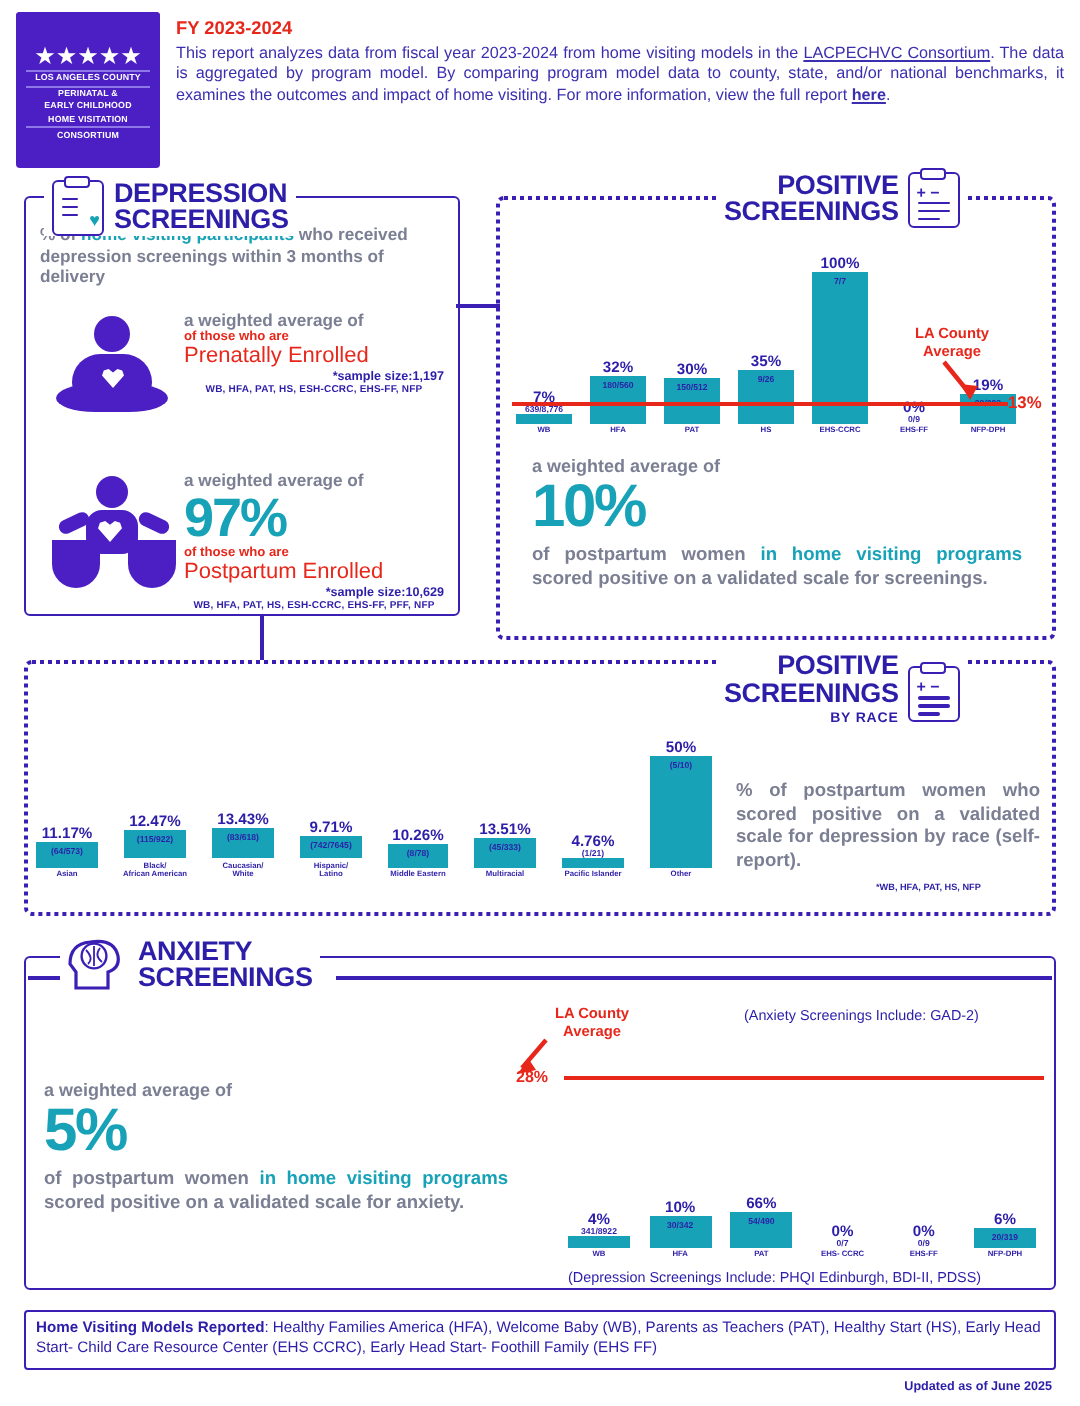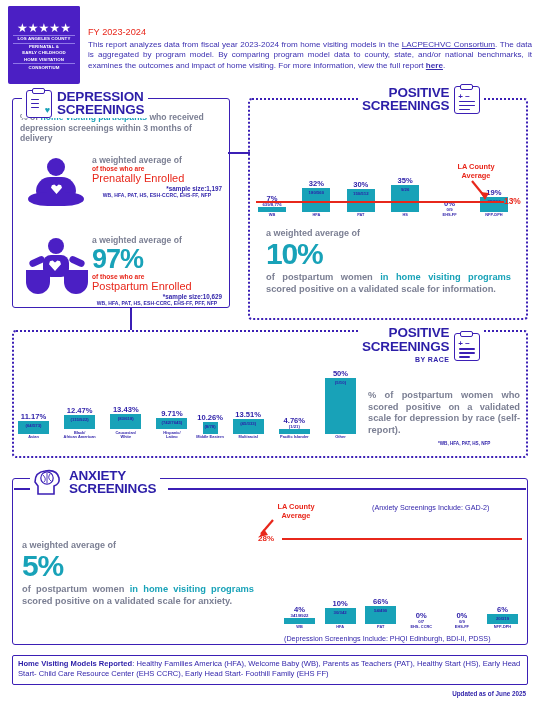--- a/index.html
+++ b/index.html
@@ -19,21 +19,21 @@
     display:flex; flex-direction:column; align-items:center;
   }
   .skyline{ width:100%; height:16px; background:#4b1fc4; position:relative; }
   .skyline i{ position:absolute; bottom:0; background:#4b1fc4; display:block;}
   .logo-stars{ color:#fff; font-size:12px; letter-spacing:0px; line-height:11px; margin-top:1px;}
   .logo-line{ color:#ffffff; font-size:4.4px; font-weight:bold; line-height:6.2px;
      text-align:center; width:100%; letter-spacing:.1px;}
   .logo-rule{ width:62px; height:1px; background:#8f77e8; margin:.5px 0;}
   #head-text{ flex:1; padding-top:2px;}
   #title{ color:#2c1ea8; font-size:11.4px; font-weight:bold; letter-spacing:-.15px; line-height:13px;}
-  #fy{ color:#e8271b; font-size:9.2px; font-weight:normal; margin-top:19px;}
+  #fy{ color:#e8271b; font-size:9.2px; font-weight:bold; margin-top:1px;}
   #intro{ color:#3b2fb0; font-size:8.1px; line-height:10.3px; text-align:justify; margin-top:3px;}
   #intro .lnk{ text-decoration:underline; font-weight:bold;}
   #intro .lnk2{ text-decoration:underline;}
 
   
   .panel{ position:absolute; border:1.6px solid #3b1fb5; border-radius:3px;}
   .panel.dotted{ border:2px dotted #3b1fb5; border-radius:4px;}
   .sect-head{
     position:absolute; background:#fff; padding:0 4px; display:flex;
     align-items:center; gap:5px; z-index:5;
@@ -222,20 +222,27 @@
         <div class="bcat" style="width: 34px;">PAT</div>
       </div>
       <div class="bcol" style="width: 28px;">
         <div class="bval">35%</div>
         <div class="bar" style="height: 26.6px; background: rgb(24, 162, 184);">
           <div class="bfrac">9/26</div>
         </div>
         <div class="bcat" style="width: 34px;">HS</div>
       </div>
       <div class="bcol" style="width: 28px;">
+        <div class="bval">100%</div>
+        <div class="bar" style="height: 76px; background: rgb(24, 162, 184);">
+          <div class="bfrac">7/7</div>
+        </div>
+        <div class="bcat" style="width: 34px;">EHS-CCRC</div>
+      </div>
+      <div class="bcol" style="width: 28px;">
         <div class="bval">0%</div>
         <div class="bfrac out">0/9</div>
         <div class="bar" style="height: 0px; background: rgb(24, 162, 184);"></div>
         <div class="bcat" style="width: 34px;">EHS-FF</div>
       </div>
       <div class="bcol" style="width: 28px;">
         <div class="bval">19%</div>
         <div class="bar" style="height: 14.44px; background: rgb(24, 162, 184);">
           <div class="bfrac">38/202</div>
         </div>
@@ -247,21 +254,21 @@
 <div class="avgnote" style="left:448px;top:163px;font-size:7.4px;line-height:8.6px;text-align:center;width:56px">LA County<br>Average</div>
 <svg style="position:absolute;left:470px;top:180px;width:22px;height:22px">
   <line x1="2" y1="1" x2="15" y2="17" stroke="#e8271b" stroke-width="2.2"></line>
   <polygon points="15,20 10,12 19,13" fill="#e8271b"></polygon>
 </svg>
 <div class="avgnote" style="left:504px;top:196px;font-size:8.4px">13%</div>
 
 <div style="position:absolute;left:266px;top:228px;width:245px">
   <div class="body-lead">a weighted average of</div>
   <div class="body-big">10%</div>
-  <div class="body-txt" style="margin-top:2px"><span>of postpartum women </span><b>in home visiting programs</b><span> scored positive on a validated scale for information.</span></div>
+  <div class="body-txt" style="margin-top:2px"><span>of postpartum women </span><b>in home visiting programs</b><span> scored positive on a validated scale for screenings.</span></div>
 </div>
 
 <div class="conn" style="left:130px;top:308px;width:1.6px;height:22px"></div>
 
 <div class="panel dotted" id="race-panel" style="left:12px;top:330px;width:516px;height:128px"></div>
 <div class="sect-head" style="left:358px;top:326px">
   <div class="sect-title" style="text-align:right">
     <span>POSITIVE</span><br>
     <span>SCREENINGS</span>
     <small>BY RACE</small>
@@ -299,21 +306,21 @@
         </div>
         <div class="bcat" style="width: 37px;">Caucasian/<br>White</div>
       </div>
       <div class="bcol" style="width: 31px;">
         <div class="bval">9.71%</div>
         <div class="bar" style="height: 10.9458px; background: rgb(24, 162, 184);">
           <div class="bfrac">(742/7645)</div>
         </div>
         <div class="bcat" style="width: 37px;">Hispanic/<br>Latino</div>
       </div>
-      <div class="bcol" style="width: 15px;">
+      <div class="bcol" style="width: 30px;">
         <div class="bval">10.26%</div>
         <div class="bar" style="height: 11.5658px; background: rgb(24, 162, 184);">
           <div class="bfrac">(8/78)</div>
         </div>
         <div class="bcat" style="width: 37px;">Middle Eastern</div>
       </div>
       <div class="bcol" style="width: 31px; align-items: center;">
         <div class="bval">13.51%</div>
         <div class="bar" style="height: 15.2295px; background: rgb(24, 162, 184);">
           <div class="bfrac">(45/333)</div>

